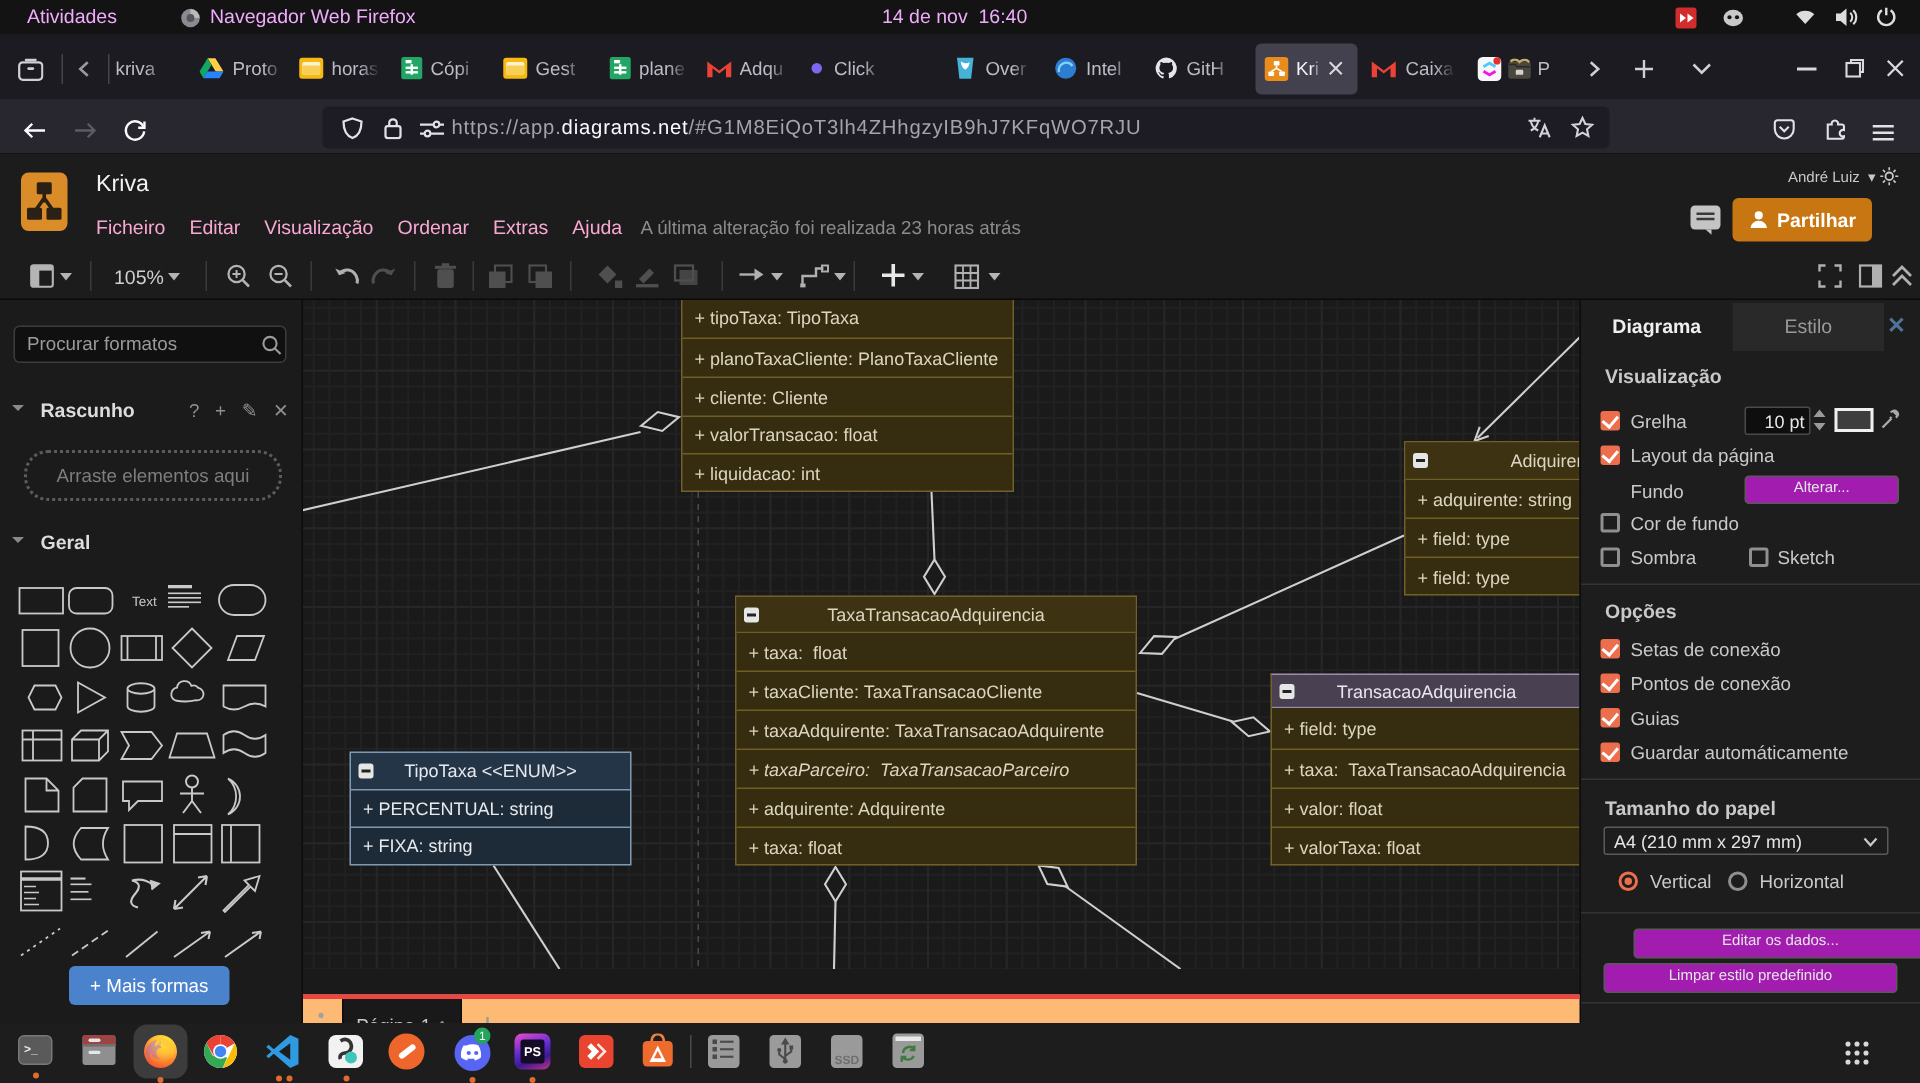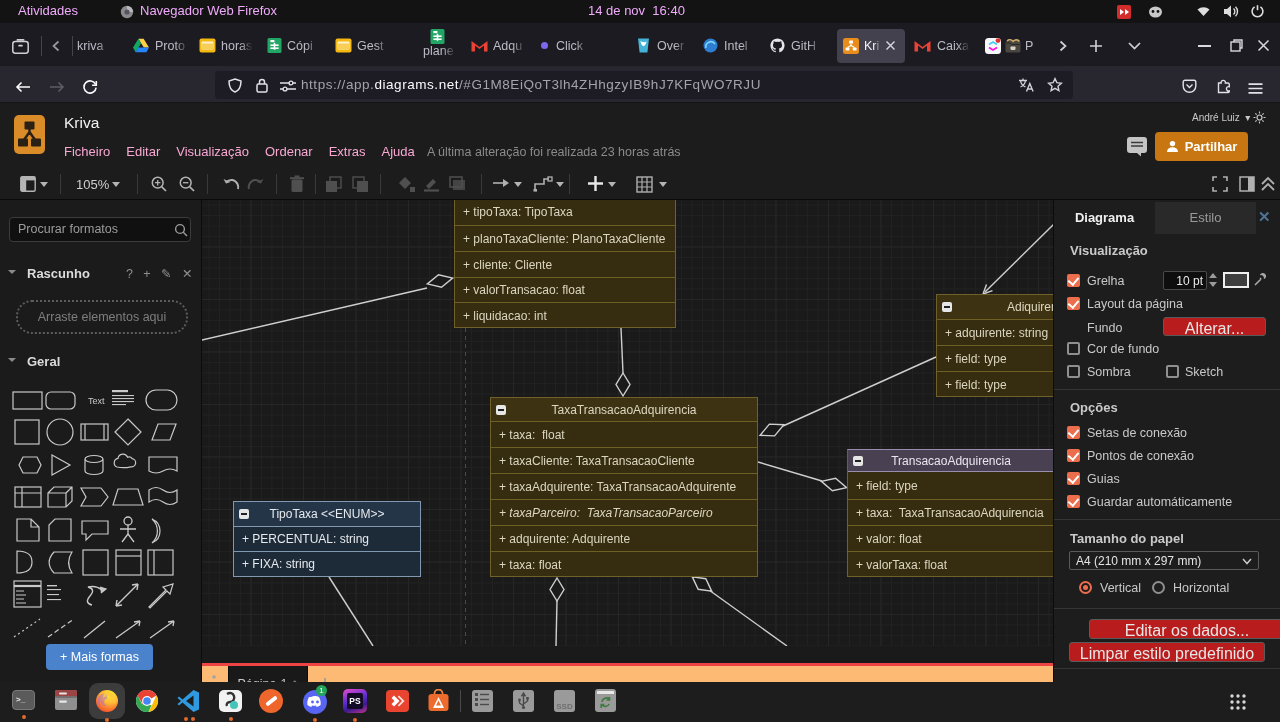--- a/index.html
+++ b/index.html
@@ -49,21 +49,21 @@
   .collapse { position:absolute; left:5px; top:50%; margin-top:-5px; width:10px; height:10px; background:#e6e6e6; border-radius:2px; }
   .collapse:before { content:""; position:absolute; left:2px; top:4px; width:6px; height:2px; background:#222; }
 
   
   .ckb { position:absolute; width:13px; height:13px; border-radius:2px; }
   .ckon { background:#ec6e4c; }
   .ckon:before { content:""; position:absolute; left:3px; top:1px; width:5px; height:8px; border:solid #fff; border-width:0 2px 2px 0; transform:rotate(40deg); }
   .ckoff { background:transparent; border:2px solid #8f8f8f; }
   .plabel { position:absolute; color:#c9c9c9; font-size:12.5px; white-space:nowrap; }
   .phead { position:absolute; color:#c9c9c9; font-size:13px; font-weight:bold; white-space:nowrap; }
-  .pbtn { position:absolute; border:1px solid #5a5a5a; border-radius:3px; color:#e6e6e6; font-size:16px; text-align:center; background:#b91c1c; }
+  .pbtn { position:absolute; border:1px solid #5a5a5a; border-radius:3px; color:#e6e6e6; font-size:10px; text-align:center; background:#a21caf; }
   .psep { position:absolute; left:0; width:227px; height:1px; background:#343434; }
 </style>
 </head>
 <body>
 
 <div id="topbar">
   <div class="abs" style="left:18px; top:3px;">Atividades</div>
   <svg class="abs" style="left:120px; top:5px;" width="14" height="14" viewBox="0 0 14 14">
     <circle cx="7" cy="7" r="6.2" fill="#8a8a8f"></circle>
     <path d="M7 1 a6 6 0 0 1 6 6 L7 7 Z" fill="#b9b9bf"></path>
@@ -144,21 +144,21 @@
 
   <div class="tabitem" style="left:335px;">
     <svg width="17" height="15" viewBox="0 0 17 15" style="margin-right:5px;">
       <rect x="0.5" y="0.5" width="16" height="14" rx="2" fill="#f5b912"></rect>
       <rect x="2.5" y="3.4" width="12" height="8.2" rx="1" fill="#fdf0cc"></rect>
       <rect x="2.5" y="5.6" width="12" height="6" rx="1" fill="#f7cf56"></rect>
     </svg>
     <span class="tablabel" style="width:32px;">Gest</span>
   </div>
 
-  <div class="tabitem" style="left:423px;flex-direction:column;">
+  <div class="tabitem" style="left:406px;">
     <svg width="15" height="15" viewBox="0 0 15 15" style="margin-right:5px;">
       <rect x="0.5" y="0" width="14" height="15" rx="1.6" fill="#23a566"></rect>
       <rect x="3.4" y="6.4" width="8.2" height="1.6" fill="#fff"></rect>
       <rect x="3.4" y="9.4" width="8.2" height="1.6" fill="#fff"></rect>
       <rect x="6.7" y="4.8" width="1.6" height="7" fill="#fff"></rect>
       <rect x="3.4" y="2" width="4" height="2.2" fill="#fff"></rect>
     </svg>
     <span class="tablabel" style="width:33px;">plane</span>
   </div>
 

